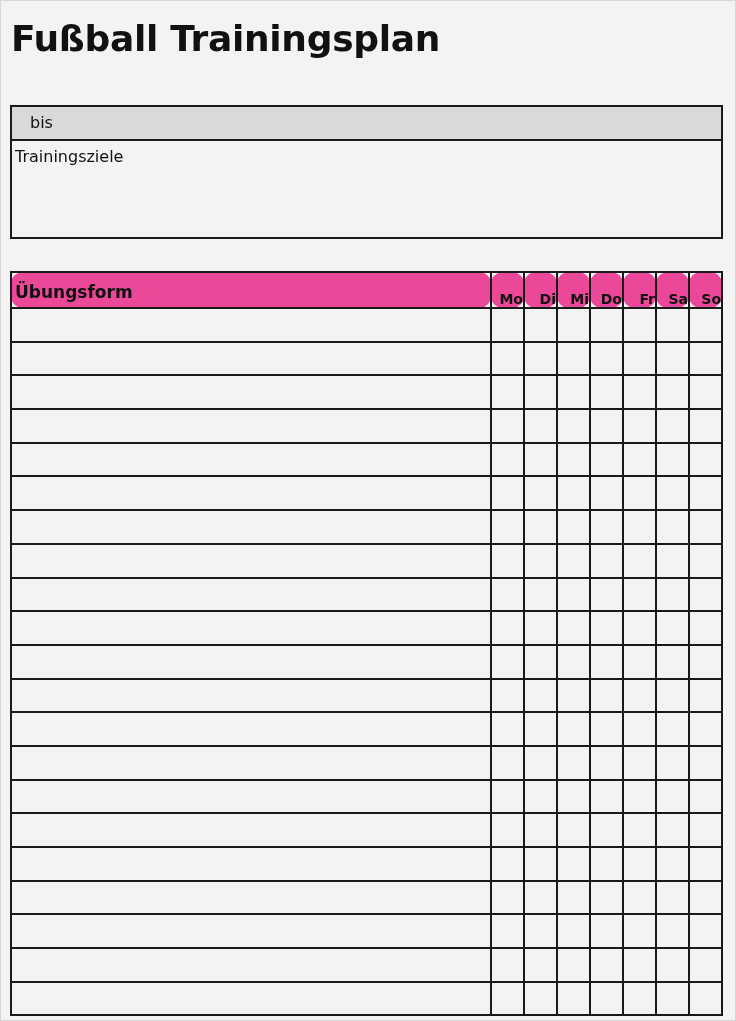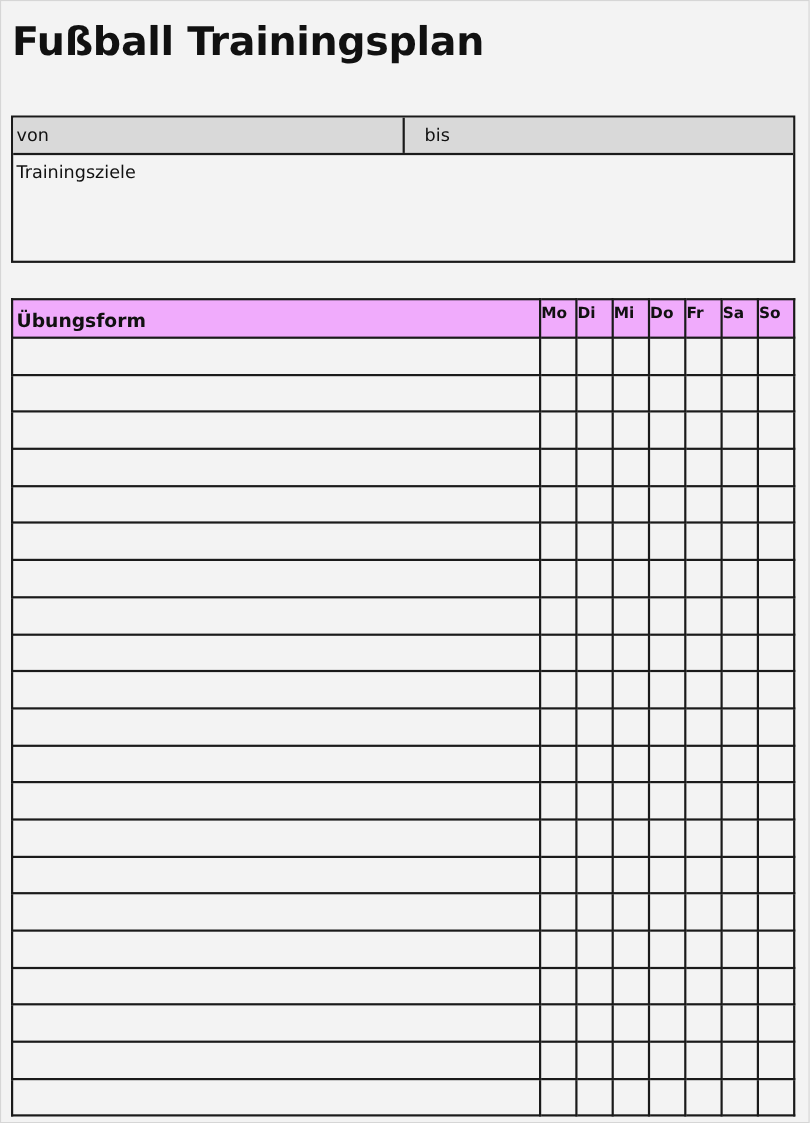--- a/index.html
+++ b/index.html
@@ -40,35 +40,34 @@
       border-collapse: collapse;
       table-layout: fixed;
       background: #f3f3f3;
     }
     .plan th, .plan td {
       border: 2px solid #1a1a1a;
       padding: 0;
       box-sizing: border-box;
     }
     .plan th {
-      background: #f0abfc; height: 35px;
-      font-size: 14px; font-weight: 700;
+      background: #ec4899; height: 35px;
+      font-size: 14px; font-weight: 700; border-radius: 12px;
     }
     .plan th.name { text-align: left; padding-left: 3px; font-size: 17px; width: 480px; padding-top: 4px; }
-    .plan th.day { width: 33px; text-align: left; vertical-align: top; padding-top: 4px; }
+    .plan th.day { width: 33px; text-align: right; vertical-align: top; padding-top: 18px; }
     .plan td { height: 33.7px; }
   </style>
 </head>
 <body>
 
 <h1 class="title">Fußball Trainingsplan</h1>
 
 <div class="info-box">
   <div class="info-row">
-    <div class="info-cell von">von</div>
     <div class="info-cell bis">bis</div>
   </div>
   <div class="goals">Trainingsziele</div>
 </div>
 
 <table class="plan">
   <thead>
     <tr>
       <th class="name">Übungsform</th>
       <th class="day">Mo</th>

